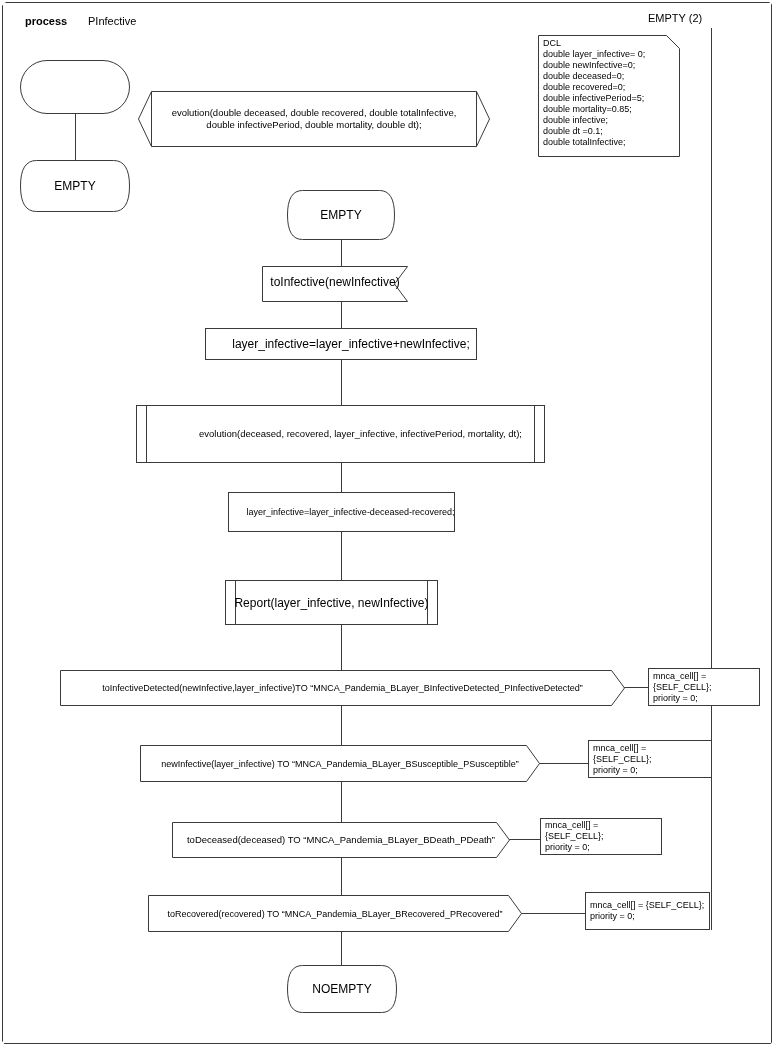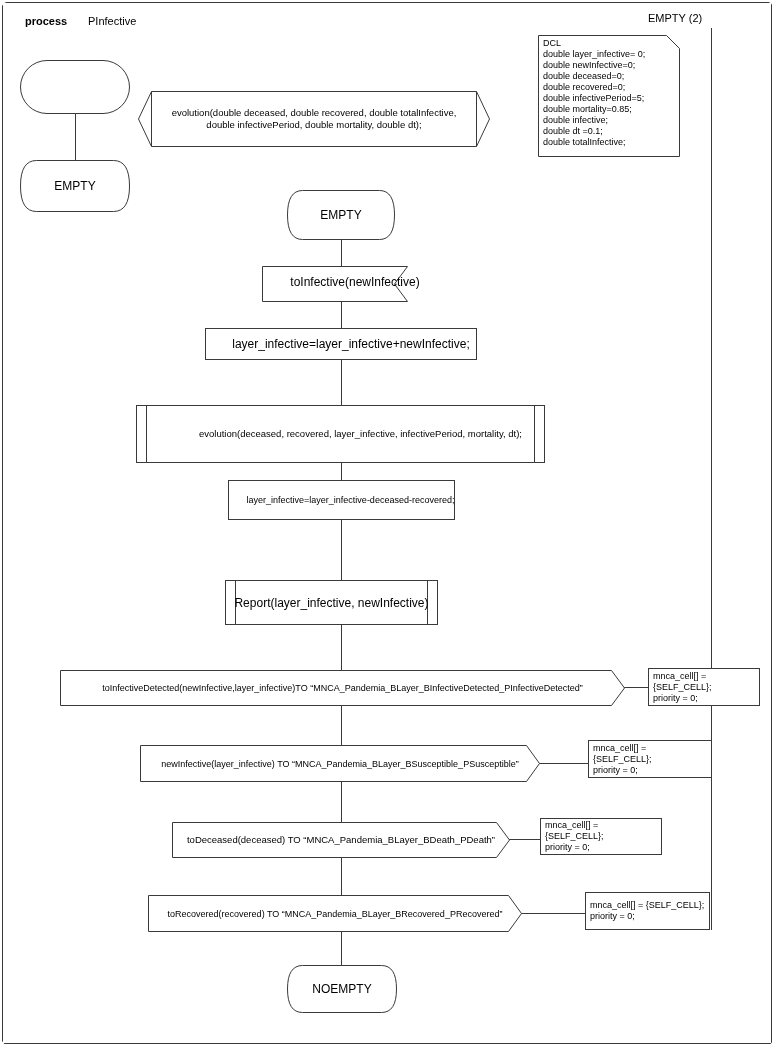--- a/index.html
+++ b/index.html
@@ -80,21 +80,21 @@
     <div class="txt">EMPTY</div>
   </div>
 
   <div class="shape" style="left:287px;top:190px;width:108px;height:50px;">
     <svg width="108" height="50">
       <path d="M15.5,0.5 L92.5,0.5 Q107.5,0.5 107.5,25 Q107.5,49.5 92.5,49.5 L15.5,49.5 Q0.5,49.5 0.5,25 Q0.5,0.5 15.5,0.5 Z"></path>
     </svg>
     <div class="txt">EMPTY</div>
   </div>
 
-  <div class="shape" style="left:262px;top:266px;width:146px;height:32px;padding-left:40px;">
+  <div class="shape" style="left:262px;top:266px;width:146px;height:32px;">
     <svg width="146" height="36">
       <polygon points="0.5,0.5 145.5,0.5 132.5,18 145.5,35.5 0.5,35.5"></polygon>
     </svg>
     <div class="txt">toInfective(newInfective)</div>
   </div>
 
   <div class="shape" style="left:205px;top:328px;width:292px;height:32px;">
     <svg width="272" height="32">
       <rect x="0.5" y="0.5" width="271" height="31"></rect>
     </svg>
@@ -103,21 +103,21 @@
 
   <div class="shape" style="left:136px;top:405px;width:409px;height:58px;padding-left:40px;">
     <svg width="409" height="58">
       <rect x="0.5" y="0.5" width="408" height="57"></rect>
       <line x1="10.5" y1="0.5" x2="10.5" y2="57.5"></line>
       <line x1="398.5" y1="0.5" x2="398.5" y2="57.5"></line>
     </svg>
     <div class="txt fs95">evolution(deceased, recovered, layer_infective, infectivePeriod, mortality, dt);</div>
   </div>
 
-  <div class="shape" style="left:228px;top:480px;width:245px;height:40px;">
+  <div class="shape" style="left:228px;top:492px;width:245px;height:40px;">
     <svg width="227" height="40">
       <rect x="0.5" y="0.5" width="226" height="39"></rect>
     </svg>
     <div class="txt fs9">layer_infective=layer_infective-deceased-recovered;</div>
   </div>
 
   <div class="shape" style="left:225px;top:580px;width:213px;height:45px;">
     <svg width="213" height="45">
       <rect x="0.5" y="0.5" width="212" height="44"></rect>
       <line x1="10.5" y1="0.5" x2="10.5" y2="44.5"></line>

